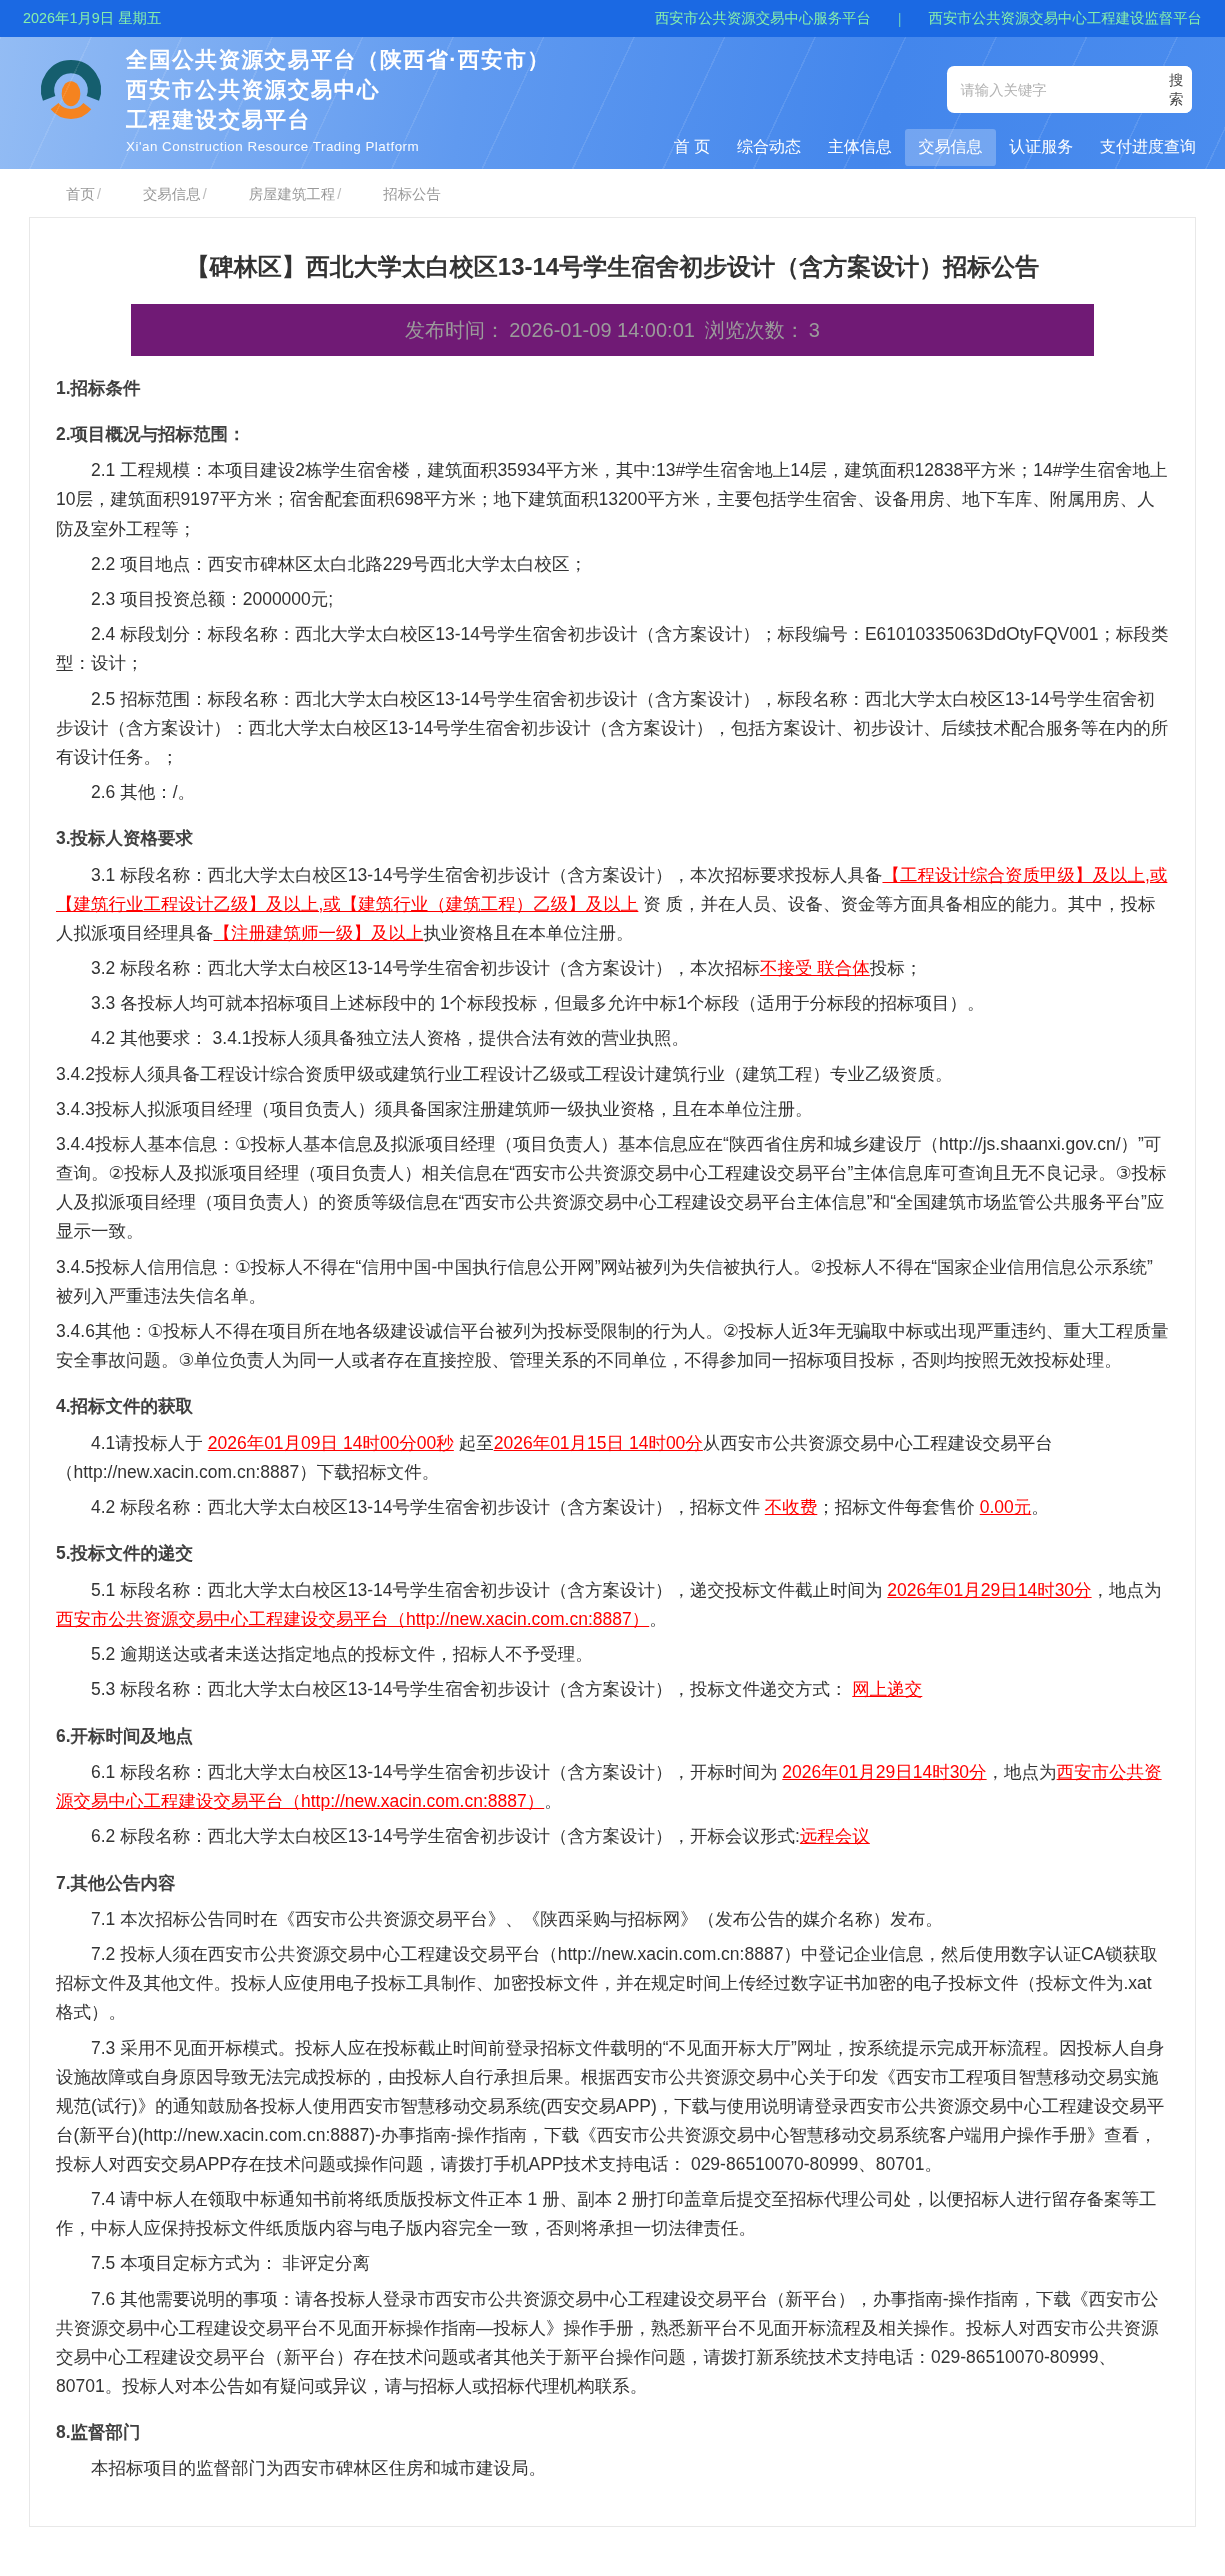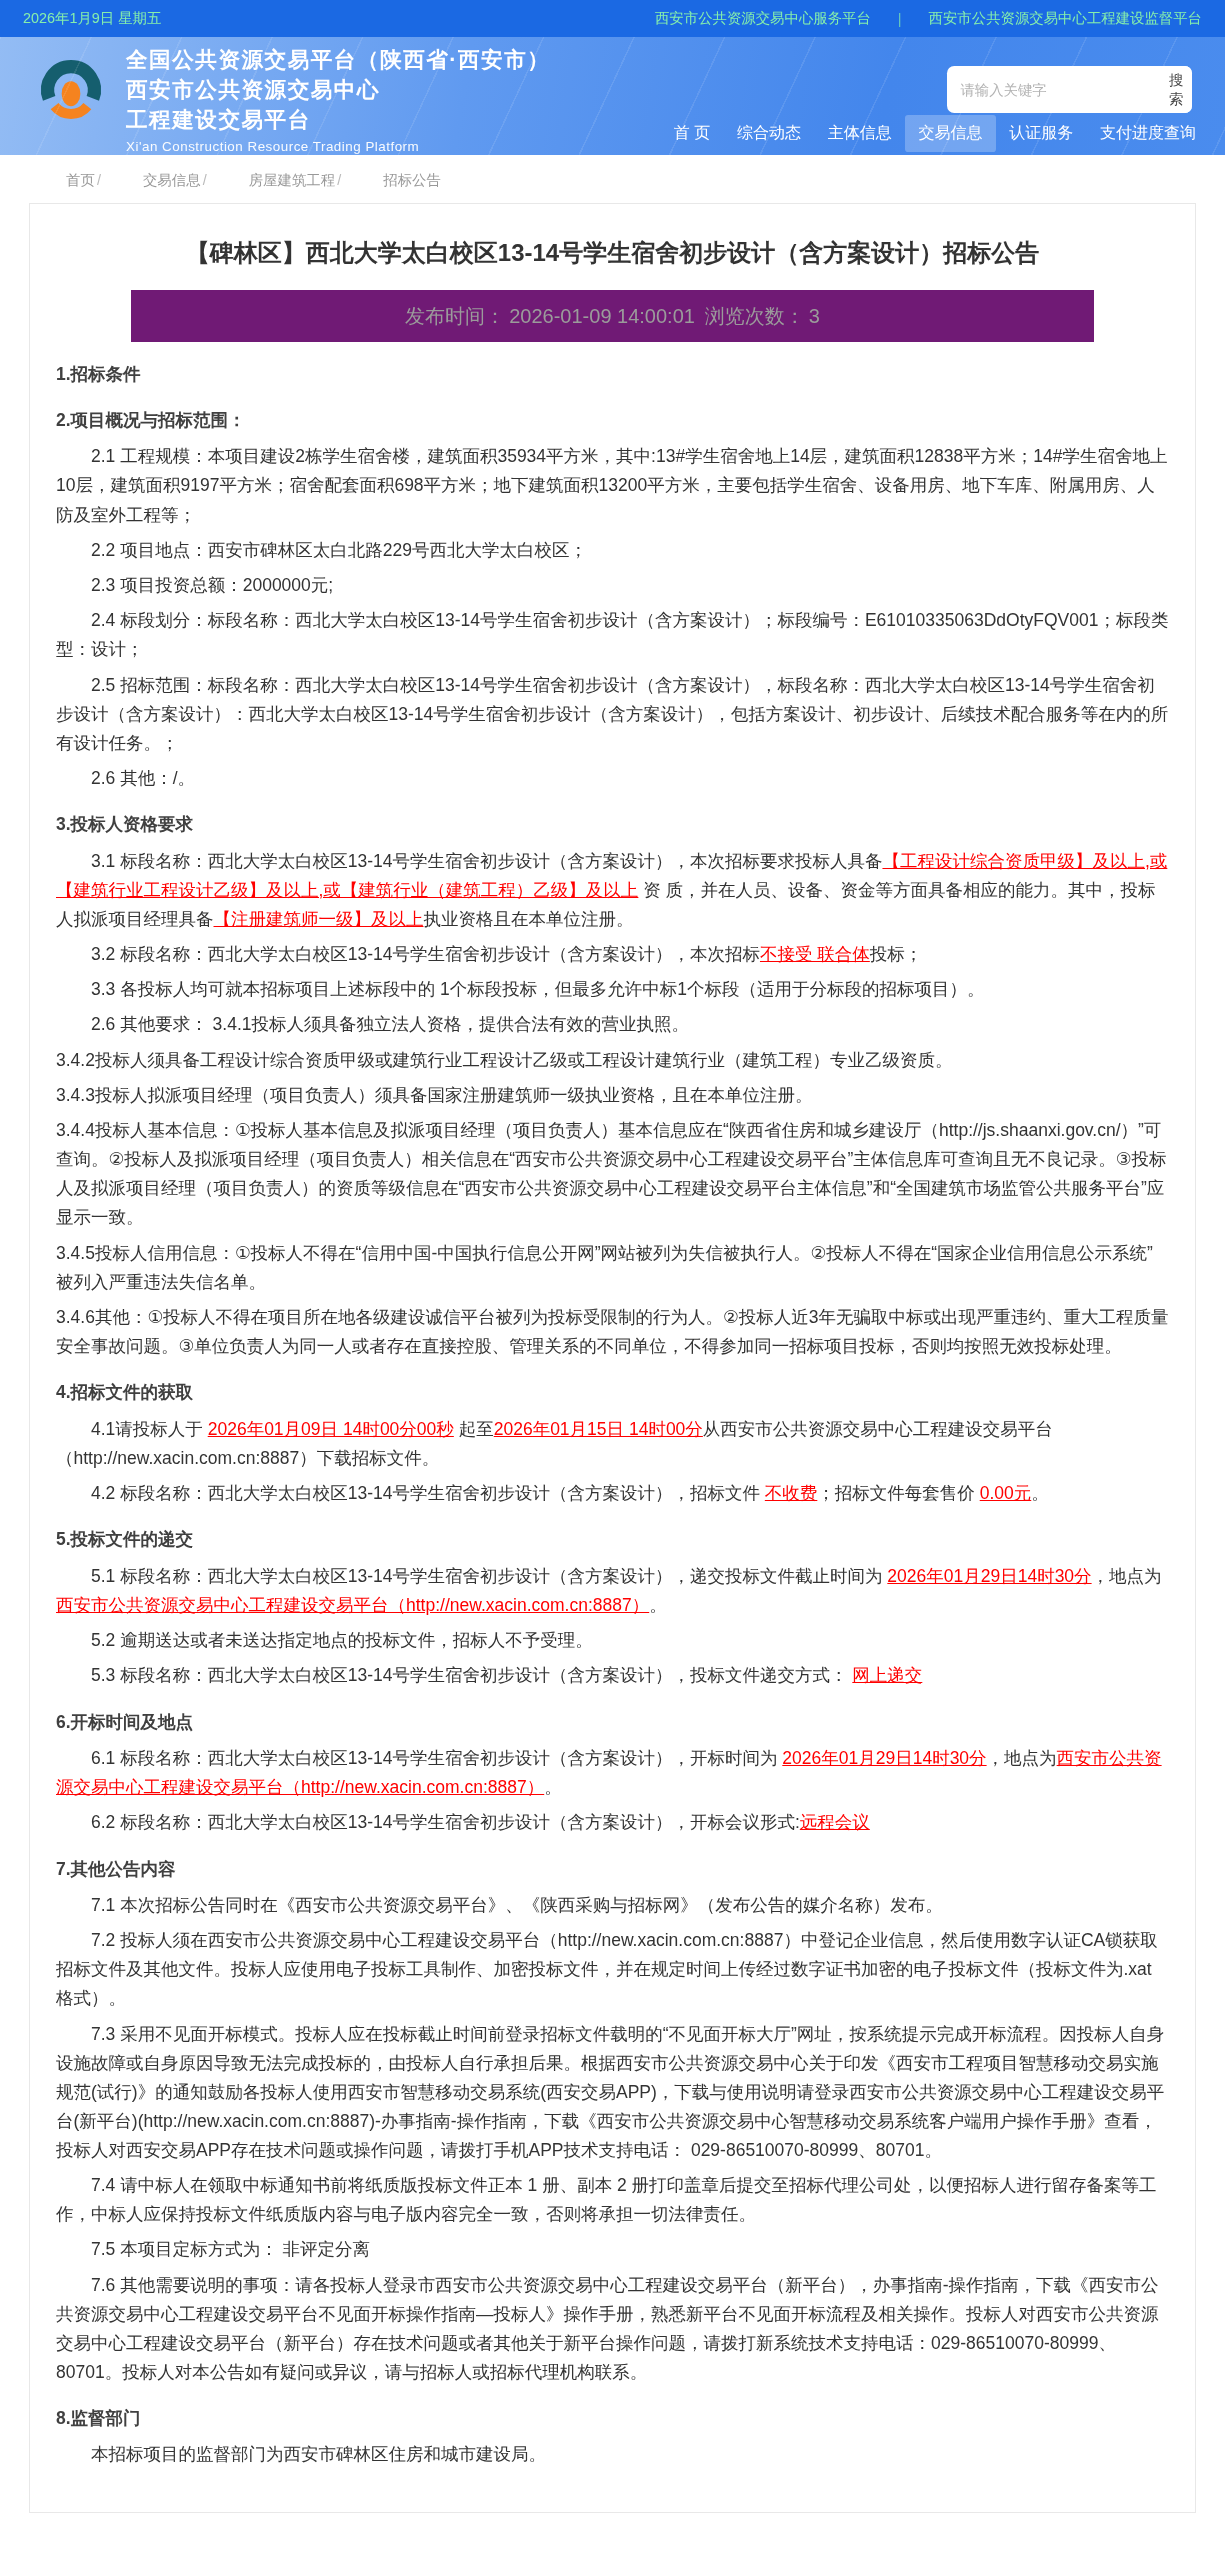--- a/index.html
+++ b/index.html
@@ -14,21 +14,21 @@
   .topbar{
     height:37px; background:#1b69e3; color:#86efac;
     display:flex; justify-content:space-between; align-items:center;
     padding:0 23px; font-size:14.4px;
   }
   .topbar-right{ display:flex; align-items:center; gap:27px; }
   .topbar-link{ cursor:pointer; }
   .topbar-sep{ opacity:.7; }
   
   .header{
-    position:relative; height:118px;
+    position:relative; height:132px;
     background:linear-gradient(100deg,#93bcf4 0%,#609af0 38%,#4386ec 72%,#4a8cee 100%);
     overflow:hidden;
   }
   .header::after{
     content:""; position:absolute; inset:0;
     background:repeating-linear-gradient(115deg, rgba(255,255,255,.10) 0 1.5px, transparent 1.5px 82px);
     pointer-events:none;
   }
   .logo{ position:absolute; left:32px; top:12.4px; width:78px; height:80px; }
   .brand{ position:absolute; left:126px; top:8.2px; color:#fff; }
@@ -134,21 +134,21 @@
       <p class="ind"><span>2.1 工程规模：本项目建设2栋学生宿舍楼，建筑面积35934平方米，其中:13#学生宿舍地上14层，建筑面积12838平方米；14#学生宿舍地上10层，建筑面积9197平方米；宿舍配套面积698平方米；地下建筑面积13200平方米，主要包括学生宿舍、设备用房、地下车库、附属用房、人防及室外工程等；</span></p>
       <p class="ind"><span>2.2 项目地点：西安市碑林区太白北路229号西北大学太白校区；</span></p>
       <p class="ind"><span>2.3 项目投资总额：2000000元;</span></p>
       <p class="ind"><span>2.4 标段划分：标段名称：西北大学太白校区13-14号学生宿舍初步设计（含方案设计）；标段编号：E61010335063DdOtyFQV001；标段类型：设计；</span></p>
       <p class="ind"><span>2.5 招标范围：标段名称：西北大学太白校区13-14号学生宿舍初步设计（含方案设计），标段名称：西北大学太白校区13-14号学生宿舍初步设计（含方案设计）：西北大学太白校区13-14号学生宿舍初步设计（含方案设计），包括方案设计、初步设计、后续技术配合服务等在内的所有设计任务。；</span></p>
       <p class="ind"><span>2.6 其他：/。</span></p>
       <div class="sec">3.投标人资格要求</div>
       <p class="ind"><span>3.1 标段名称：西北大学太白校区13-14号学生宿舍初步设计（含方案设计），本次招标要求投标人具备</span><span class="redu">【工程设计综合资质甲级】及以上,或【建筑行业工程设计乙级】及以上,或【建筑行业（建筑工程）乙级】及以上</span><span> 资 质，并在人员、设备、资金等方面具备相应的能力。其中，投标人拟派项目经理具备</span><span class="redu">【注册建筑师一级】及以上</span><span>执业资格且在本单位注册。</span></p>
       <p class="ind"><span>3.2 标段名称：西北大学太白校区13-14号学生宿舍初步设计（含方案设计），本次招标</span><span class="redu">不接受 联合体</span><span>投标；</span></p>
       <p class="ind"><span>3.3 各投标人均可就本招标项目上述标段中的 1个标段投标，但最多允许中标1个标段（适用于分标段的招标项目）。</span></p>
-      <p class="ind"><span>2.6 其他要求： 3.4.1投标人须具备独立法人资格，提供合法有效的营业执照。</span></p>
+      <p class="ind"><span>4.2 其他要求： 3.4.1投标人须具备独立法人资格，提供合法有效的营业执照。</span></p>
       <p><span>3.4.2投标人须具备工程设计综合资质甲级或建筑行业工程设计乙级或工程设计建筑行业（建筑工程）专业乙级资质。</span></p>
       <p><span>3.4.3投标人拟派项目经理（项目负责人）须具备国家注册建筑师一级执业资格，且在本单位注册。</span></p>
       <p><span>3.4.4投标人基本信息：①投标人基本信息及拟派项目经理（项目负责人）基本信息应在“陕西省住房和城乡建设厅（http://js.shaanxi.gov.cn/）”可查询。②投标人及拟派项目经理（项目负责人）相关信息在“西安市公共资源交易中心工程建设交易平台”主体信息库可查询且无不良记录。③投标人及拟派项目经理（项目负责人）的资质等级信息在“西安市公共资源交易中心工程建设交易平台主体信息”和“全国建筑市场监管公共服务平台”应显示一致。</span></p>
       <p><span>3.4.5投标人信用信息：①投标人不得在“信用中国-中国执行信息公开网”网站被列为失信被执行人。②投标人不得在“国家企业信用信息公示系统”被列入严重违法失信名单。</span></p>
       <p><span>3.4.6其他：①投标人不得在项目所在地各级建设诚信平台被列为投标受限制的行为人。②投标人近3年无骗取中标或出现严重违约、重大工程质量安全事故问题。③单位负责人为同一人或者存在直接控股、管理关系的不同单位，不得参加同一招标项目投标，否则均按照无效投标处理。</span></p>
       <div class="sec">4.招标文件的获取</div>
       <p class="ind"><span>4.1请投标人于 </span><span class="redu">2026年01月09日 14时00分00秒</span><span> 起至</span><span class="redu">2026年01月15日 14时00分</span><span>从西安市公共资源交易中心工程建设交易平台（http://new.xacin.com.cn:8887）下载招标文件。</span></p>
       <p class="ind"><span>4.2 标段名称：西北大学太白校区13-14号学生宿舍初步设计（含方案设计），招标文件 </span><span class="redu">不收费</span><span>；招标文件每套售价 </span><span class="redu">0.00元</span><span>。</span></p>
       <div class="sec">5.投标文件的递交</div>
       <p class="ind"><span>5.1 标段名称：西北大学太白校区13-14号学生宿舍初步设计（含方案设计），递交投标文件截止时间为 </span><span class="redu">2026年01月29日14时30分</span><span>，地点为</span><span class="redu">西安市公共资源交易中心工程建设交易平台（http://new.xacin.com.cn:8887）</span><span>。</span></p>

